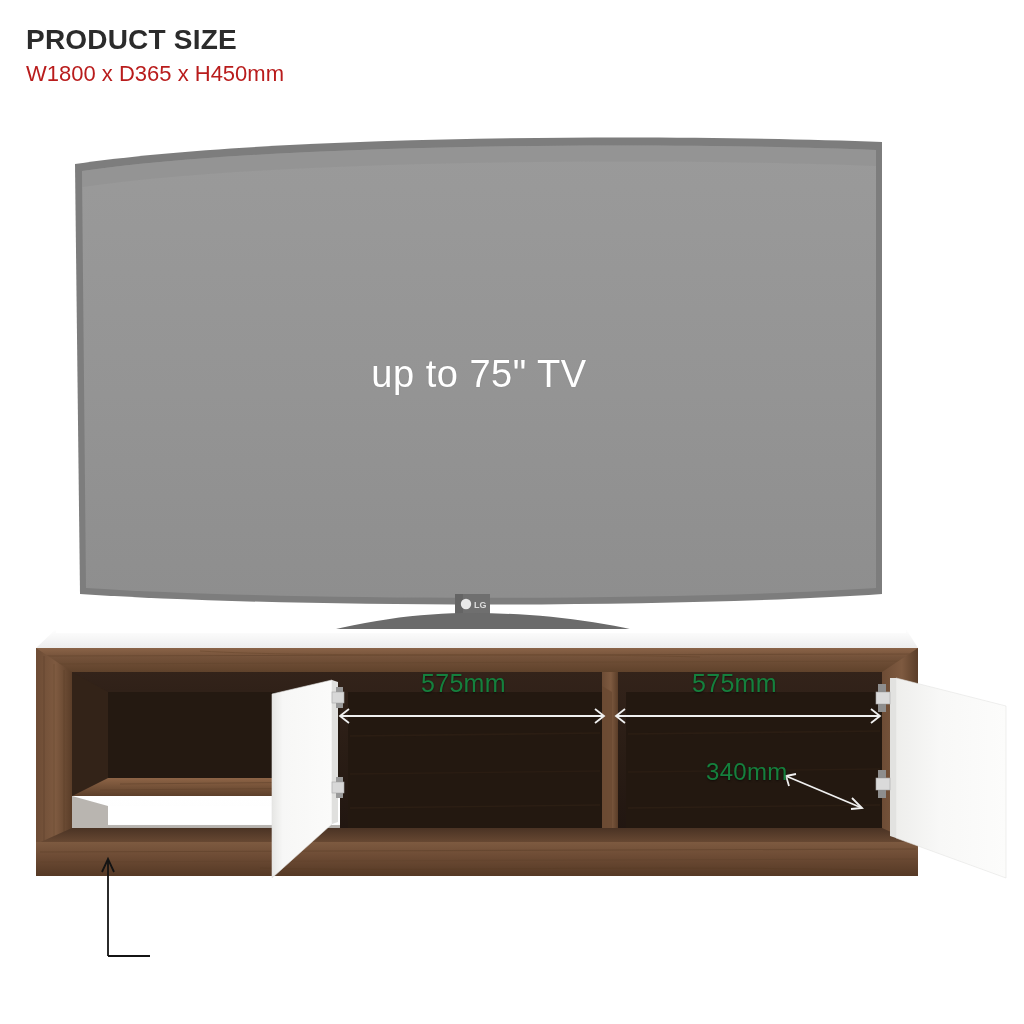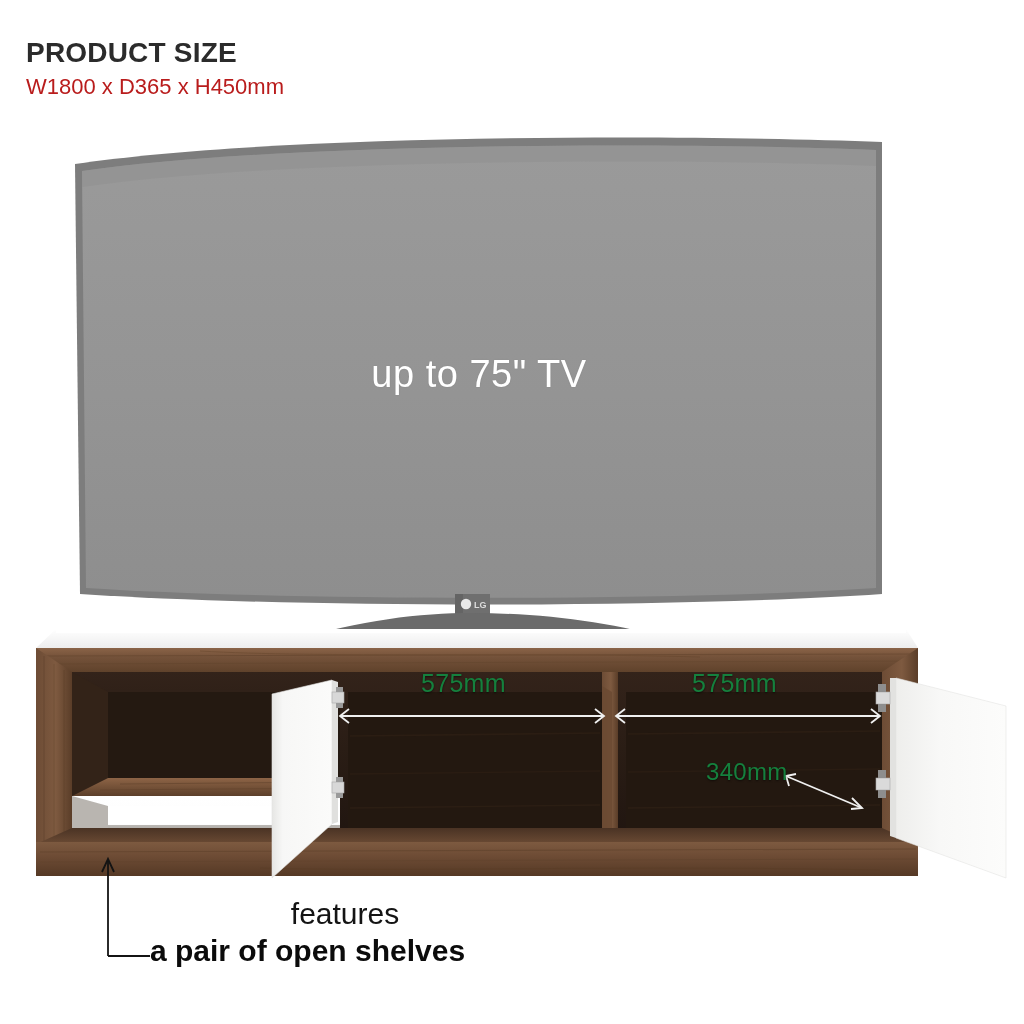--- a/index.html
+++ b/index.html
@@ -17,21 +17,21 @@
     width: 1024px;
     height: 1024px;
     background: #ffffff;
     overflow: hidden;
   }
 
   
   #header-block {
     position: absolute;
     left: 26px;
-    top: 38px;
+    top: 25px;
     width: 600px;
   }
   #title {
     font-size: 28px;
     font-weight: 700;
     color: #2b2b2b;
     letter-spacing: 0.2px;
     line-height: 1.1;
     margin: 0;
   }
@@ -340,18 +340,14 @@
       </g>
     </svg>
   </div>
 
   <div id="tv-caption">up to 75" TV</div>
 
   <div class="dim-label" id="dim-left-label">575mm</div>
   <div class="dim-label" id="dim-right-label">575mm</div>
   <div class="dim-label" id="dim-depth-label">340mm</div>
 
-  <div id="feature-caption">
-    <div id="feature-line1">features</div>
-    <div id="feature-line2">a pair of open shelves</div>
-  </div>
 
 </div>
 
 </body></html>

